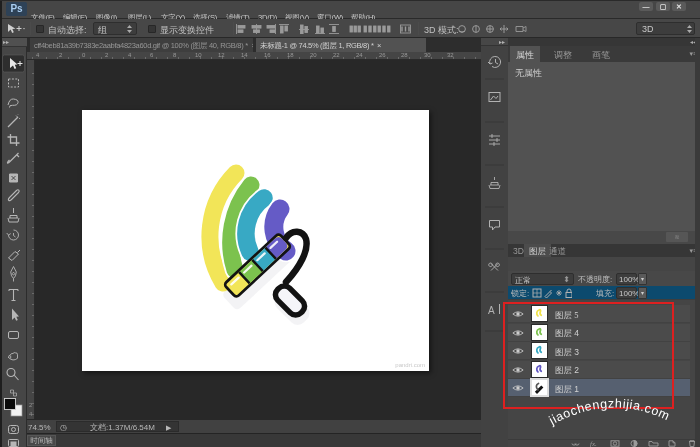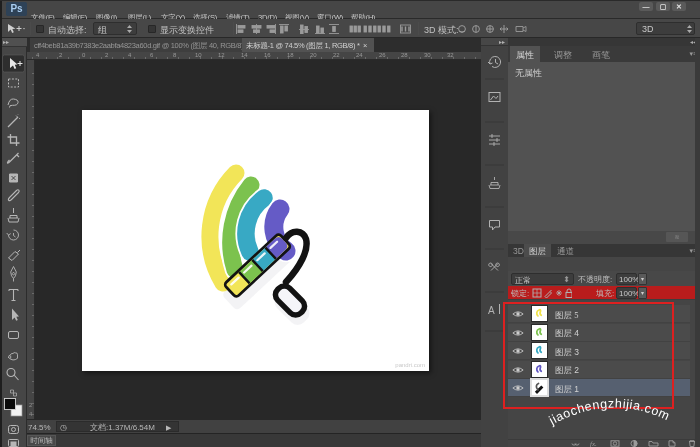--- a/index.html
+++ b/index.html
@@ -244,21 +244,21 @@
       <g stroke="#b6b6b6" fill="none">
           <rect x="8.5" y="391.5" width="10" height="7" rx="1"></rect>
           <rect x="10.5" y="393.5" width="6" height="5" fill="#b6b6b6" stroke="none"></rect>
         </g>
     </svg>
   </div>
 
   <div id="docarea">
     <div id="tabbar">
       <div class="dtab off" style="left:3px;width:223px;">cff4beb81a39b7383e2aabfa4823a60d.gif @ 100% (图层 40, RGB/8) * &nbsp;×</div>
-      <div class="dtab on" style="left:215px;width:132px;">未标题-1 @ 74.5% (图层 1, RGB/8) * &nbsp;×</div>
+      <div class="dtab on" style="left:229px;width:170px;">未标题-1 @ 74.5% (图层 1, RGB/8) * &nbsp;×</div>
     </div>
     <div id="hruler">
       <div class="rnum" style="left:9px">4</div>
         <div class="rnum" style="left:32px">2</div>
       <div class="rnum" style="left:55px">0</div>
         <div class="rnum" style="left:78px">2</div>
       <div class="rnum" style="left:101px">4</div>
         <div class="rnum" style="left:123px">6</div>
       <div class="rnum" style="left:146px">8</div>
         <div class="rnum" style="left:168px">10</div>
@@ -373,33 +373,33 @@
       </div>
       <div style="position:absolute;left:0;top:193px;width:192px;height:13px;background:#484848;">
         <div style="position:absolute;right:12px;top:1px;width:22px;height:10px;background:#565656;border-radius:1px;color:#8a8a8a;font-size:6px;text-align:center;line-height:10px;">≋</div>
       </div>
     </div>
     <div id="layers">
 
       <div style="position:absolute;left:0;top:0;width:192px;height:13px;background:#363636;">
         <div class="ltab" style="left:0px;">3D</div>
         <div class="ltab on" style="left:16px;">图层</div>
-        <div class="ltab" style="left:44px;">通道</div>
+        <div class="ltab" style="left:36px;">通道</div>
         <div style="position:absolute;right:3px;top:3px;color:#9a9a9a;font-size:7px;">▾≡</div>
       </div>
 
 
       <div style="position:absolute;left:0;top:27px;width:192px;height:15px;background:#484848;">
         <div class="well" style="left:3px;top:2px;width:63px;height:12px;font-size:8px;padding:1px 3px;">正常 <span style="float:right;color:#999">⬍</span></div>
         <div style="position:absolute;left:70px;top:3px;font-size:8px;color:#bdbdbd;">不透明度:</div>
         <div class="well" style="left:108px;top:2px;width:21px;height:12px;font-size:8px;padding:1px 2px;">100%</div>
         <div style="position:absolute;left:130px;top:2px;width:9px;height:12px;background:#5a5a5a;border:1px solid #333;border-radius:1px;color:#ccc;font-size:6px;text-align:center;line-height:11px;">▾</div>
       </div>
 
-      <div style="position:absolute;left:0;top:42px;width:192px;height:14px;background:#b91c1c;border-bottom:1px solid #3e3e3e;">
+      <div style="position:absolute;left:0;top:42px;width:192px;height:14px;background:#0c4a6e;border-bottom:1px solid #3e3e3e;">
         <div style="position:absolute;left:3px;top:2px;font-size:8px;color:#bdbdbd;">锁定:</div>
         <svg class="ic" style="left:24px;top:2px" width="40" height="10" viewBox="0 0 40 10">
           <g stroke="#b0b0b0" fill="none" stroke-width="1">
             <rect x="1" y="1" width="8" height="8"></rect>
               <path d="M1 5 h8 M5 1 v8" stroke-width="0.7"></path>
             <path d="M13 8.5 l5-5 l1.5 1.5 l-5 5 z M18 3.5 l1.5-1.5"></path>
             <path d="M27 2 v6 M24 5 h6 M25 3 l4 4 M29 3 l-4 4" stroke-width="0.8"></path>
             <rect x="34" y="4.5" width="6" height="5"></rect>
               <path d="M35 4.5 v-1.5 a2 2 0 0 1 4 0 v1.5"></path>
           </g>

